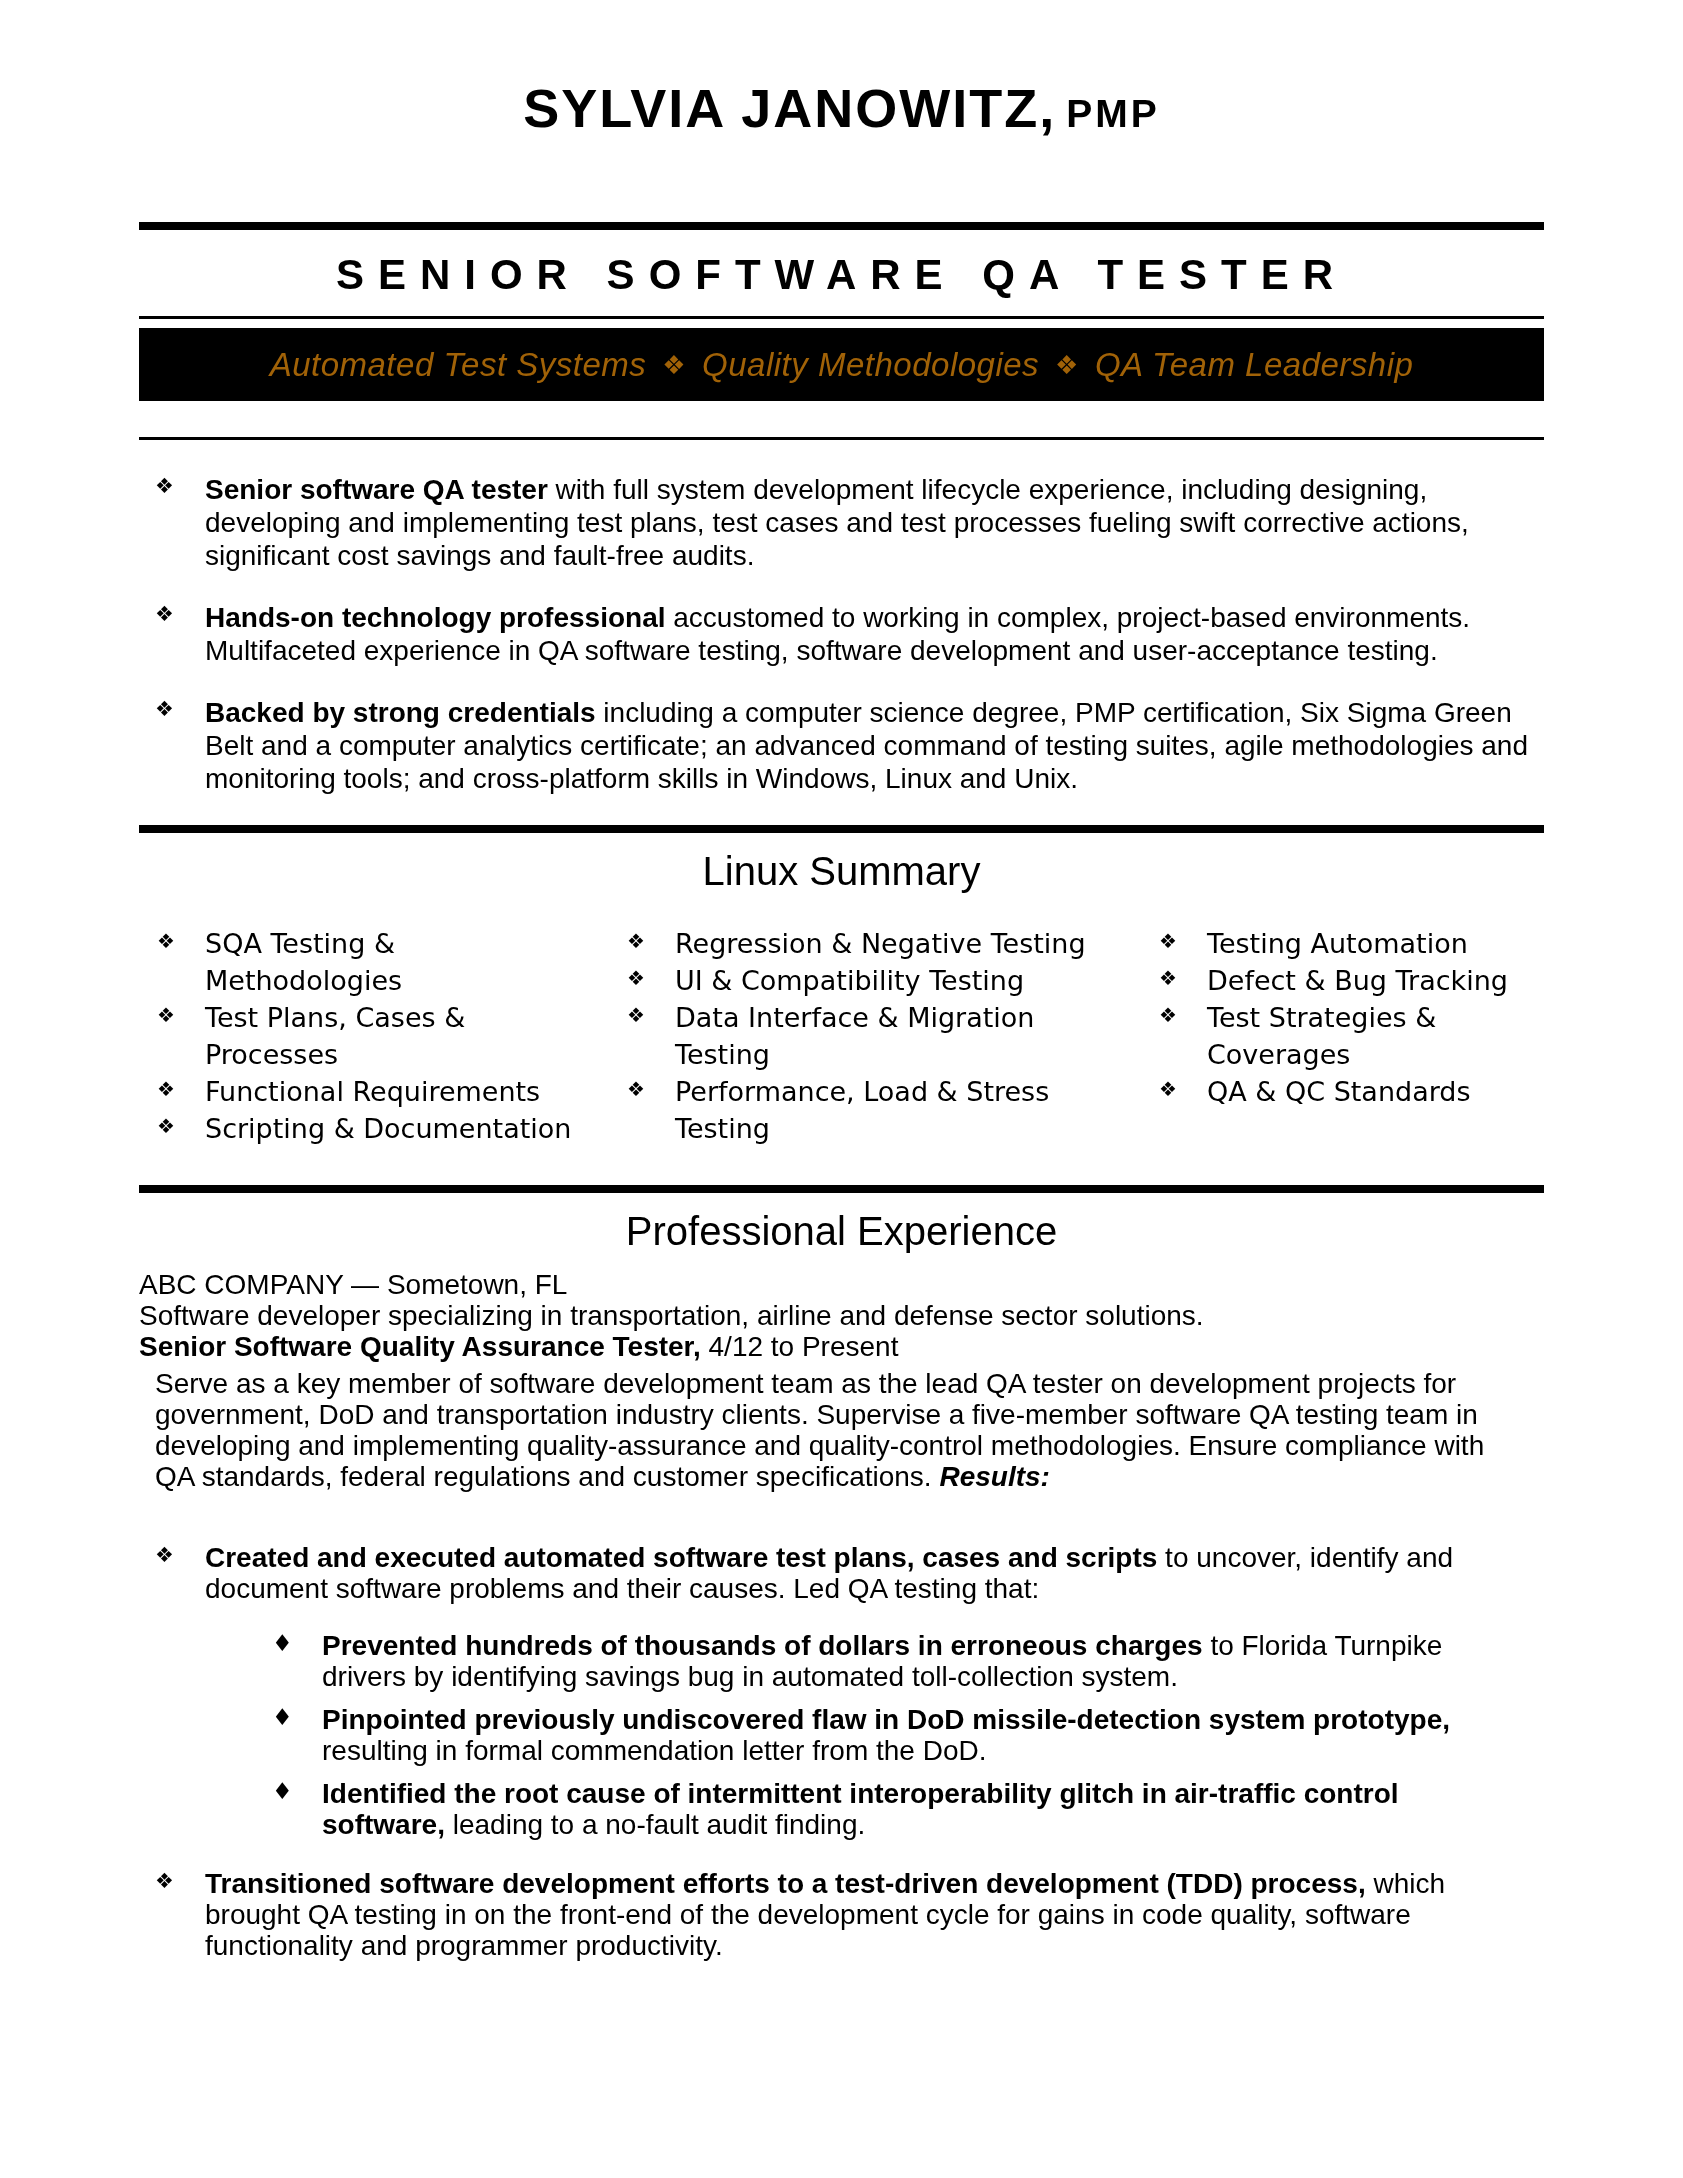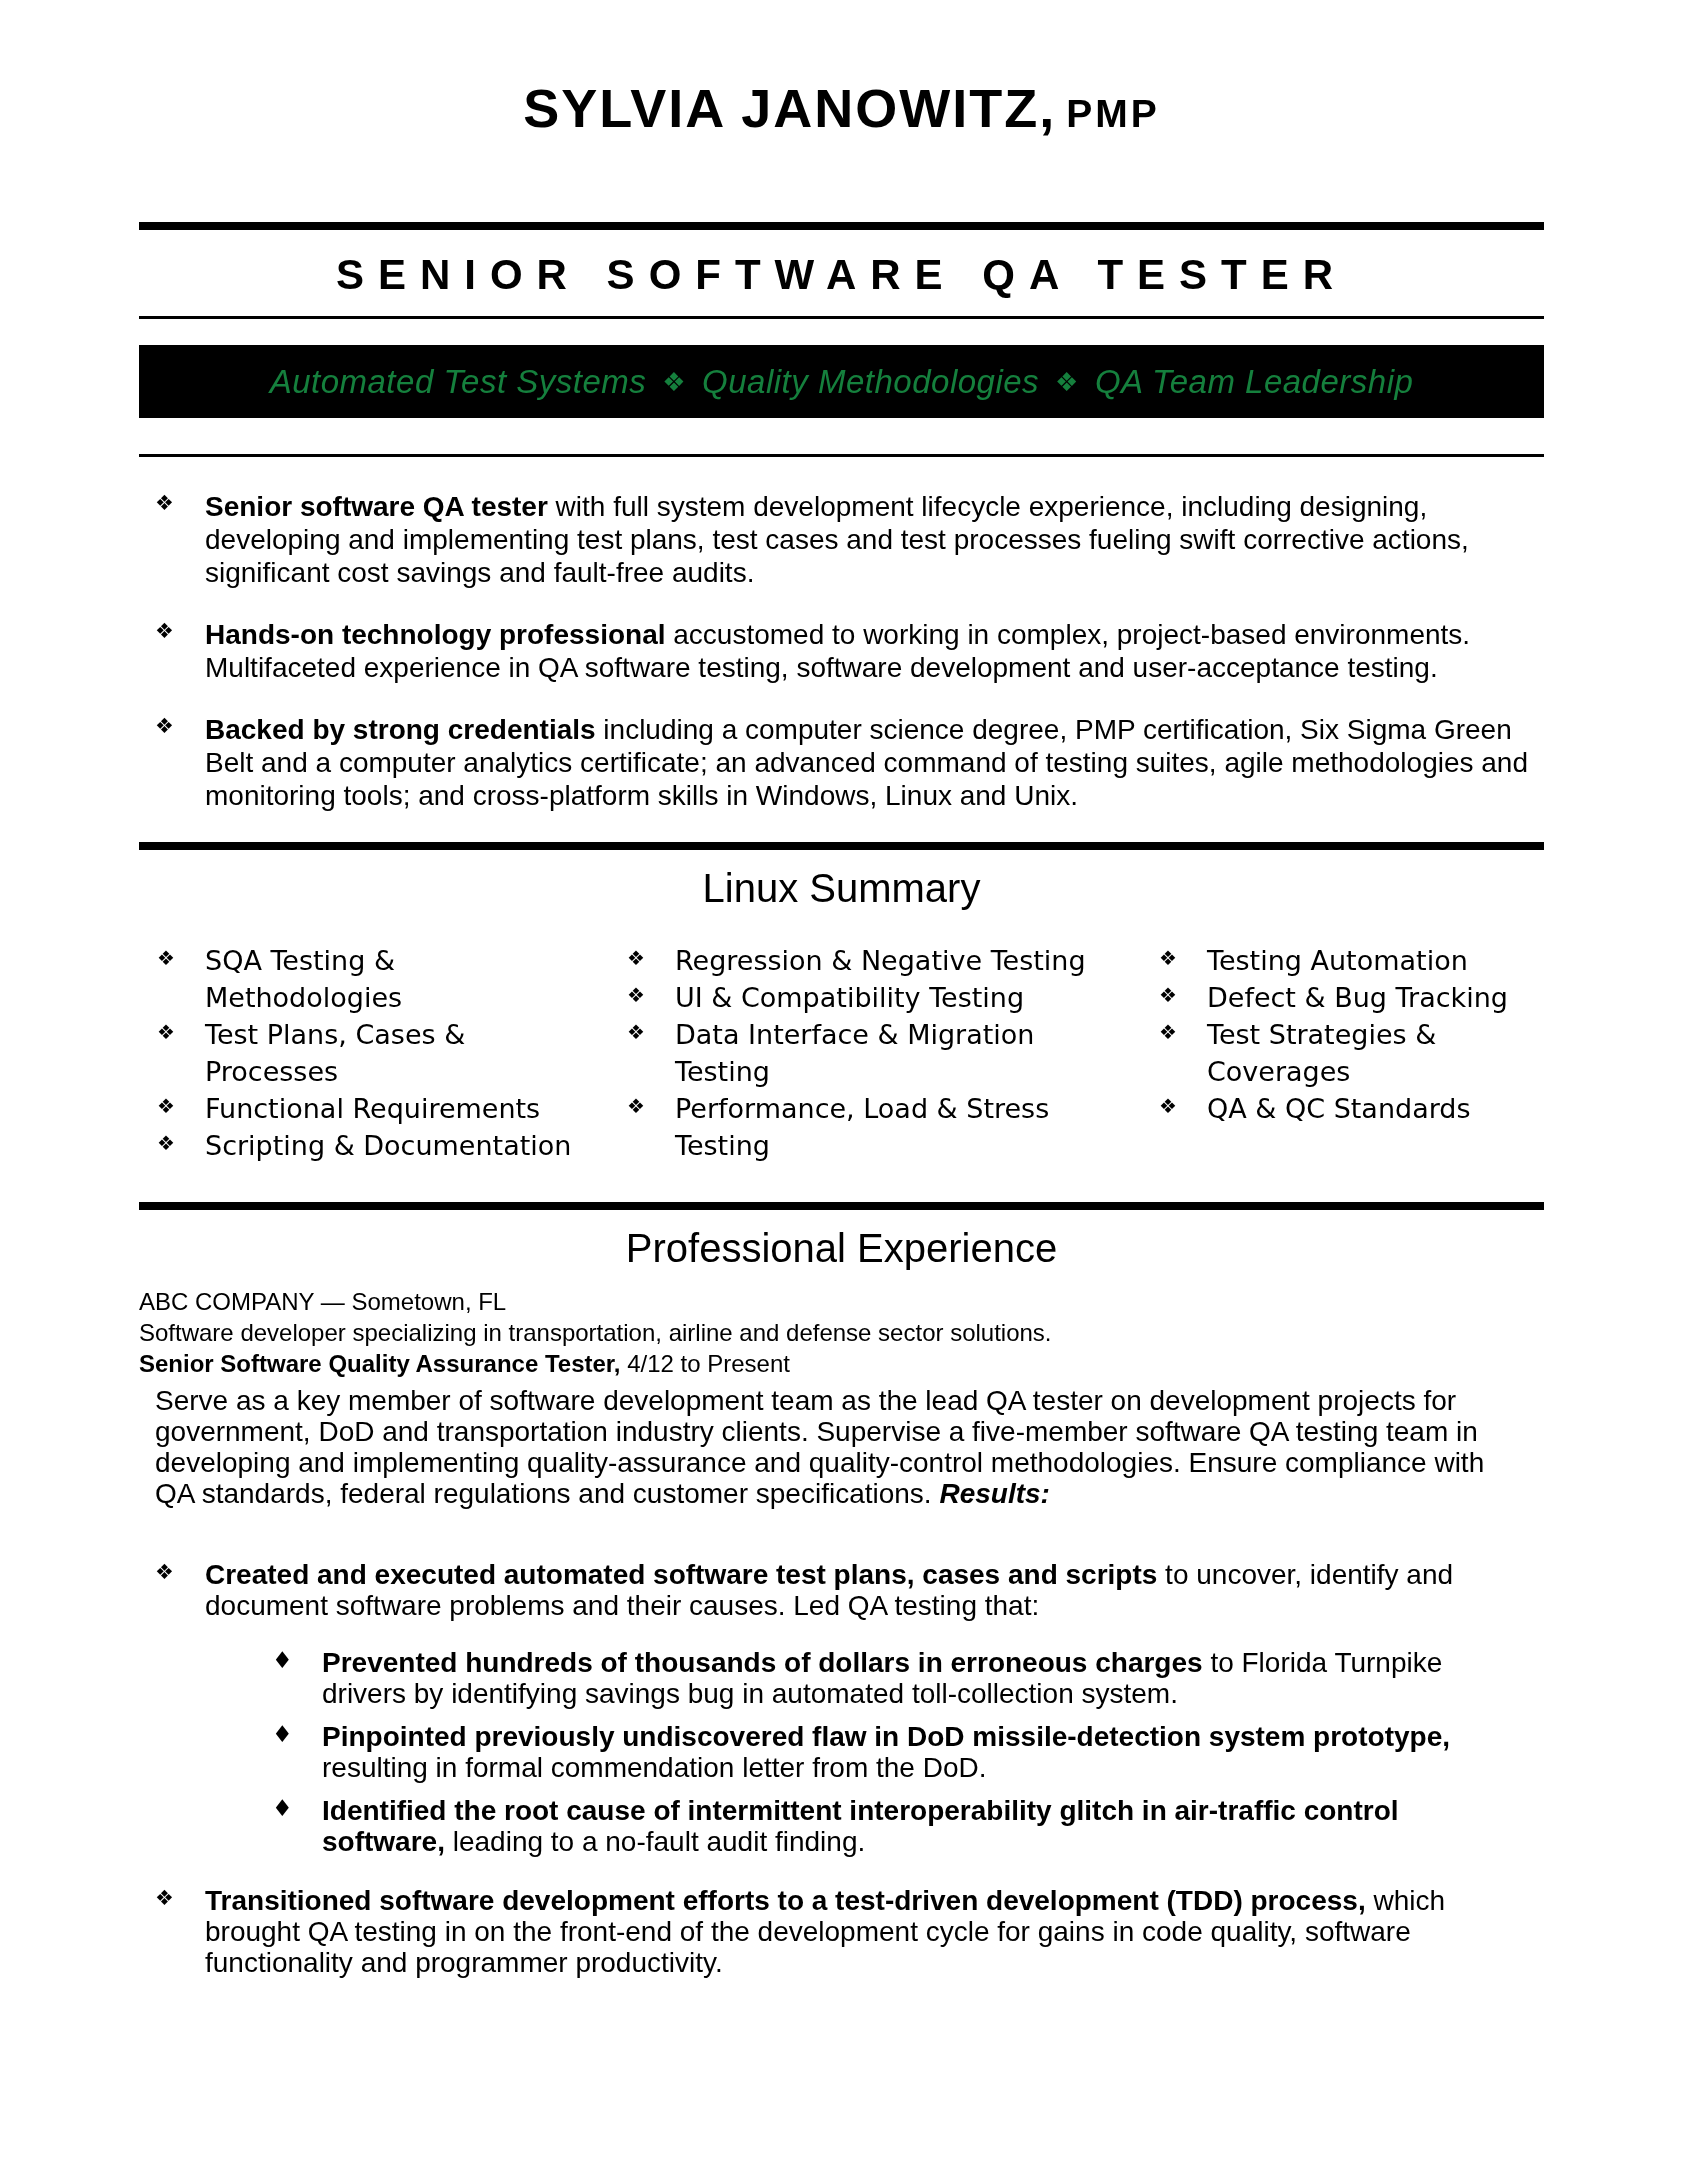--- a/index.html
+++ b/index.html
@@ -39,21 +39,21 @@
   .rule-skills { margin-top: 30px; }
   .rule-exp { margin-top: 22px; }
 
   
   .job-title {
     margin-top: 22px; margin-bottom: 18px;
     text-align: center; font-size: 42px; font-weight: 700;
     letter-spacing: 14px; line-height: 46px; white-space: nowrap;
   }
   .banner {
-    margin-top: 26px; height: 73px; background: #000000; color: #15803d;
+    margin-top: 9px; height: 73px; background: #000000; color: #a16207;
     display: flex; align-items: center; justify-content: center;
     font-size: 33px; font-style: italic; letter-spacing: 0.5px;
   }
   .banner .sep {
     font-family: "DejaVu Sans", sans-serif;
     font-size: 26px; margin: 0 16px;
   }
 
   
   .summary { margin-top: 33px; font-size: 28px; line-height: 33px; }
@@ -74,21 +74,21 @@
   
   .skills-grid {
     display: grid; grid-template-columns: 470px 532px 1fr;
     font-family: "DejaVu Sans", sans-serif;
     font-size: 27px; line-height: 37px;
   }
   .skills-grid li { position: relative; padding-left: 50px; }
   .skills-grid .blt { left: 2px; top: 6px; font-size: 20px; }
 
   
-  .company-block { margin-top: 12px; font-size: 24px; line-height: 31px; }
+  .company-block { margin-top: 12px; font-size: 28px; line-height: 31px; }
   .company-desc { }
   .exp-para { margin-top: 6px; font-size: 28px; line-height: 31px; }
   .results-label { font-weight: 700; font-style: italic; }
   .exp-list { margin-top: 50px; font-size: 28px; line-height: 31px; }
   .exp-list > li { position: relative; padding-left: 50px; }
   .exp-list > li.spaced { margin-top: 28px; }
   .sub-list { margin-top: 26px; margin-bottom: 2px; }
   .sub-list li {
     position: relative; margin-left: 51px; padding-left: 50px;
     margin-bottom: 12px;

